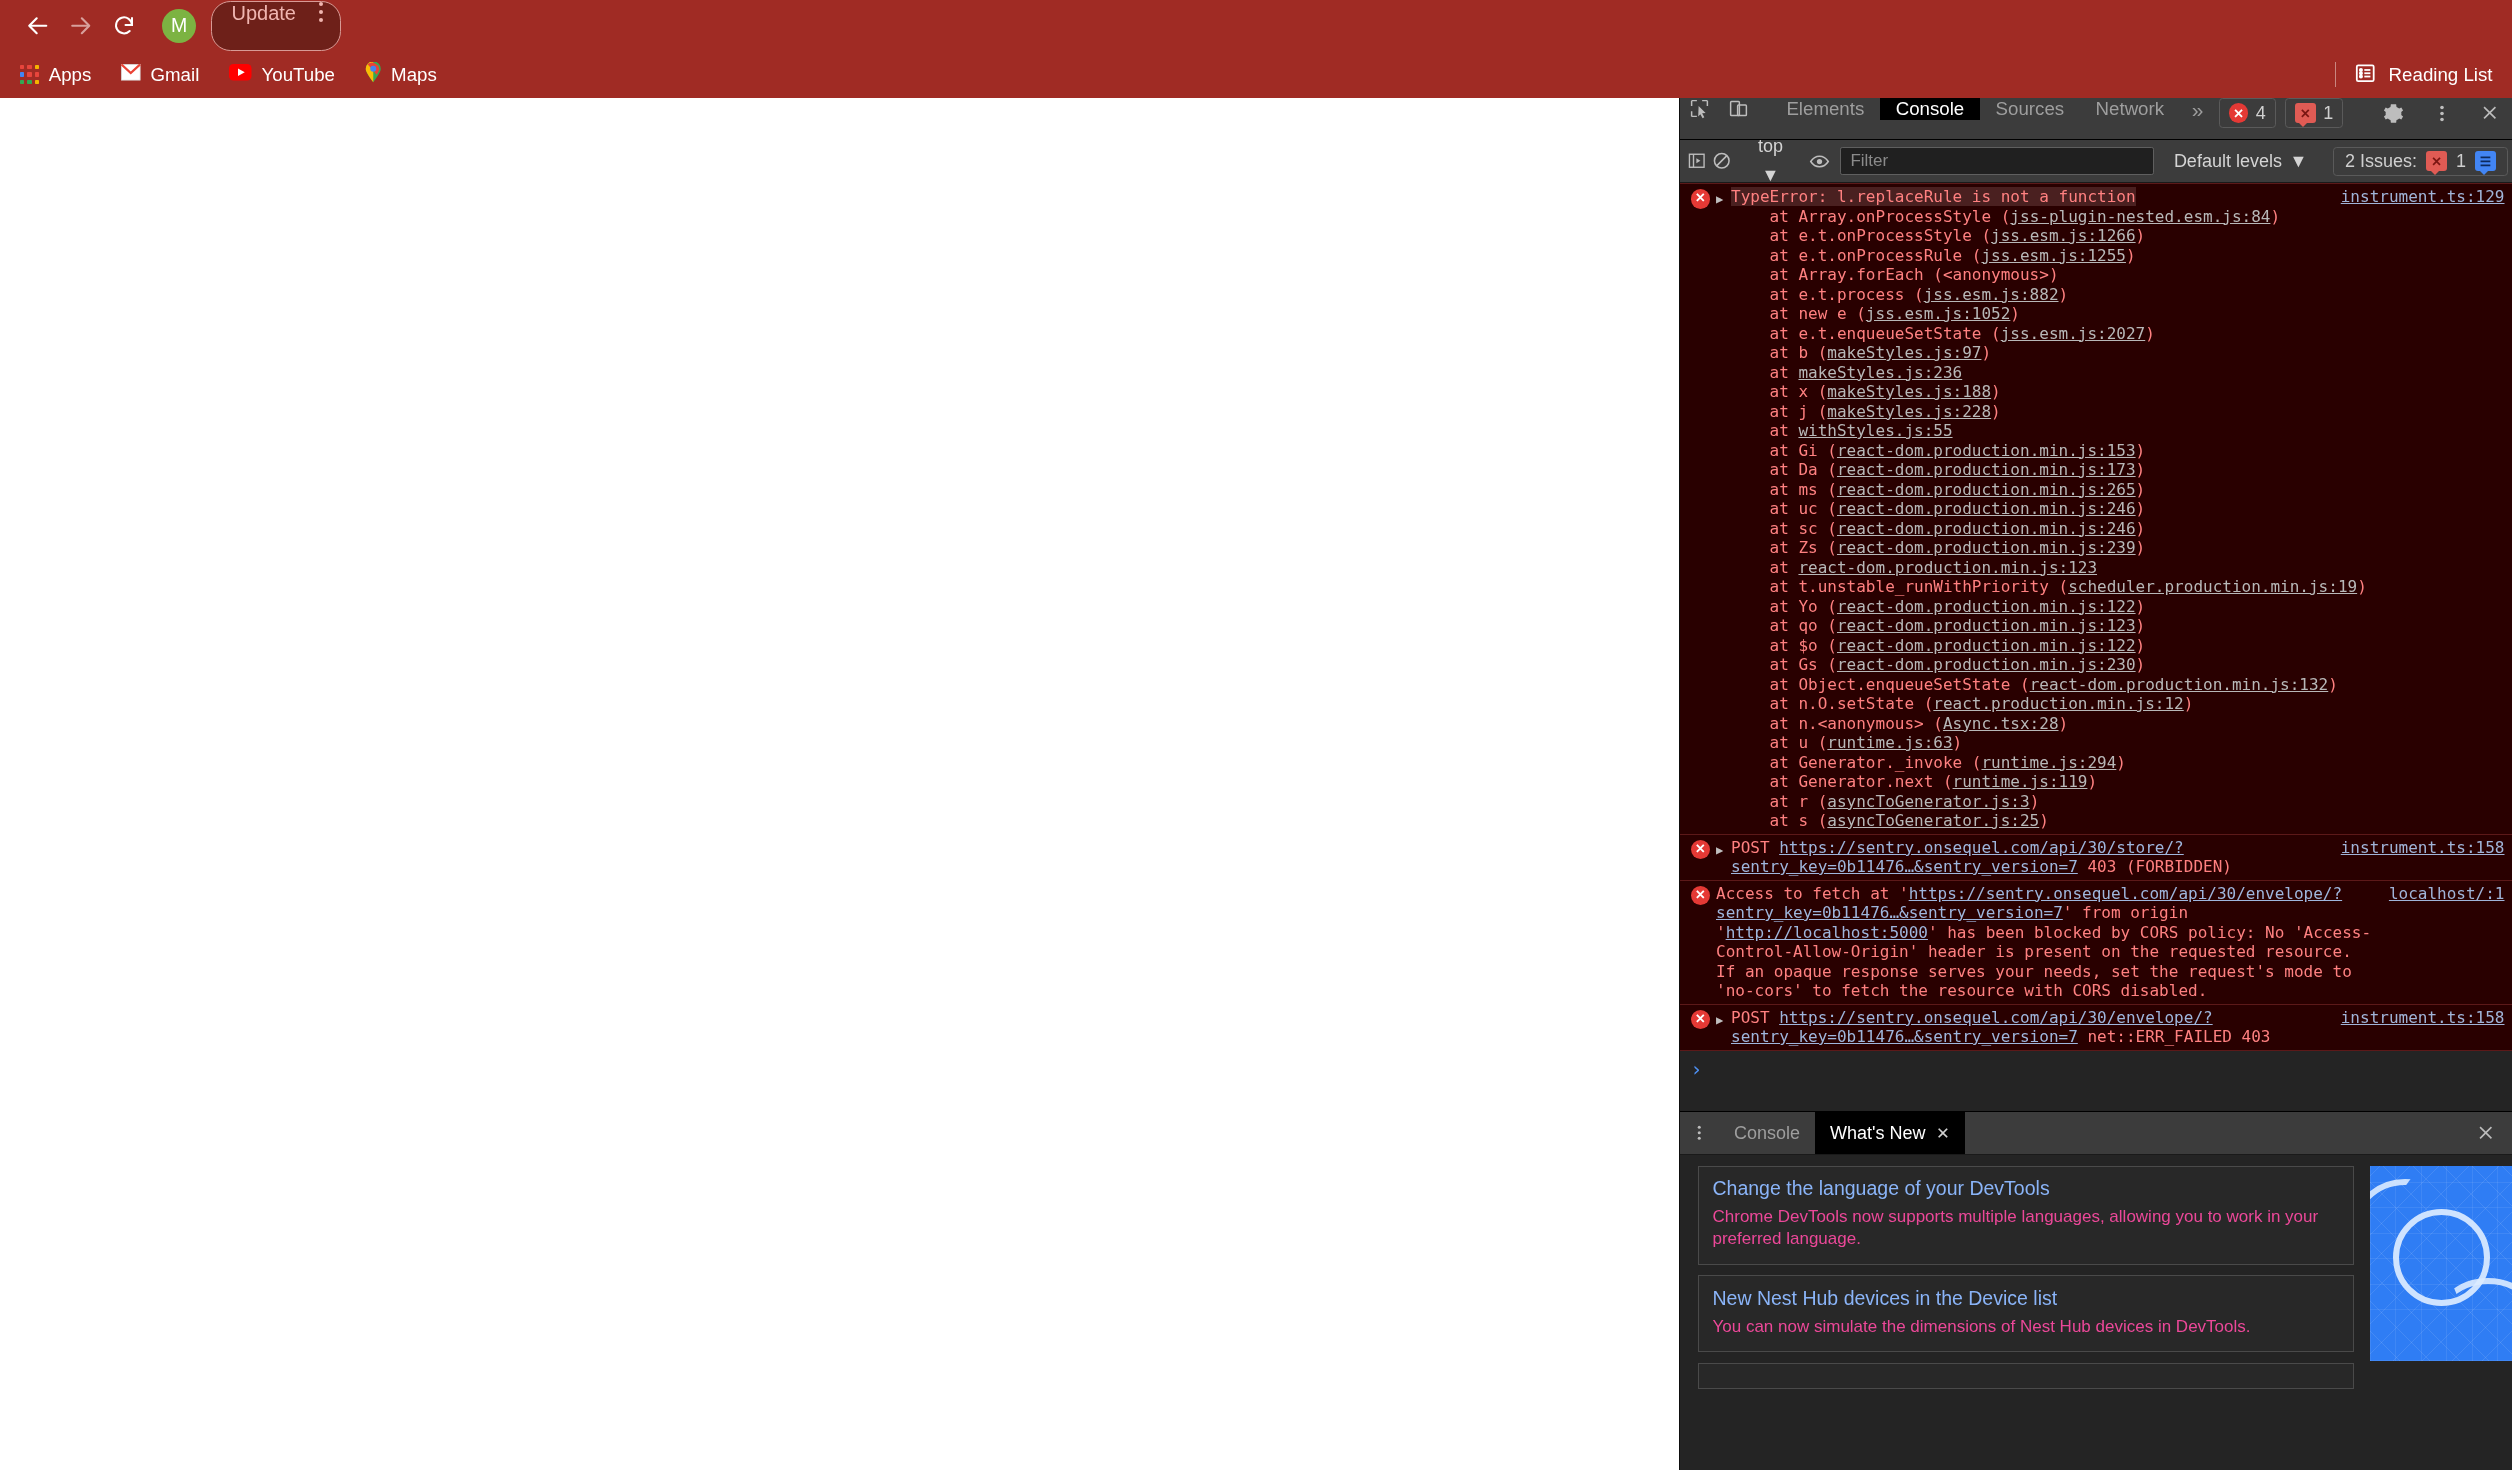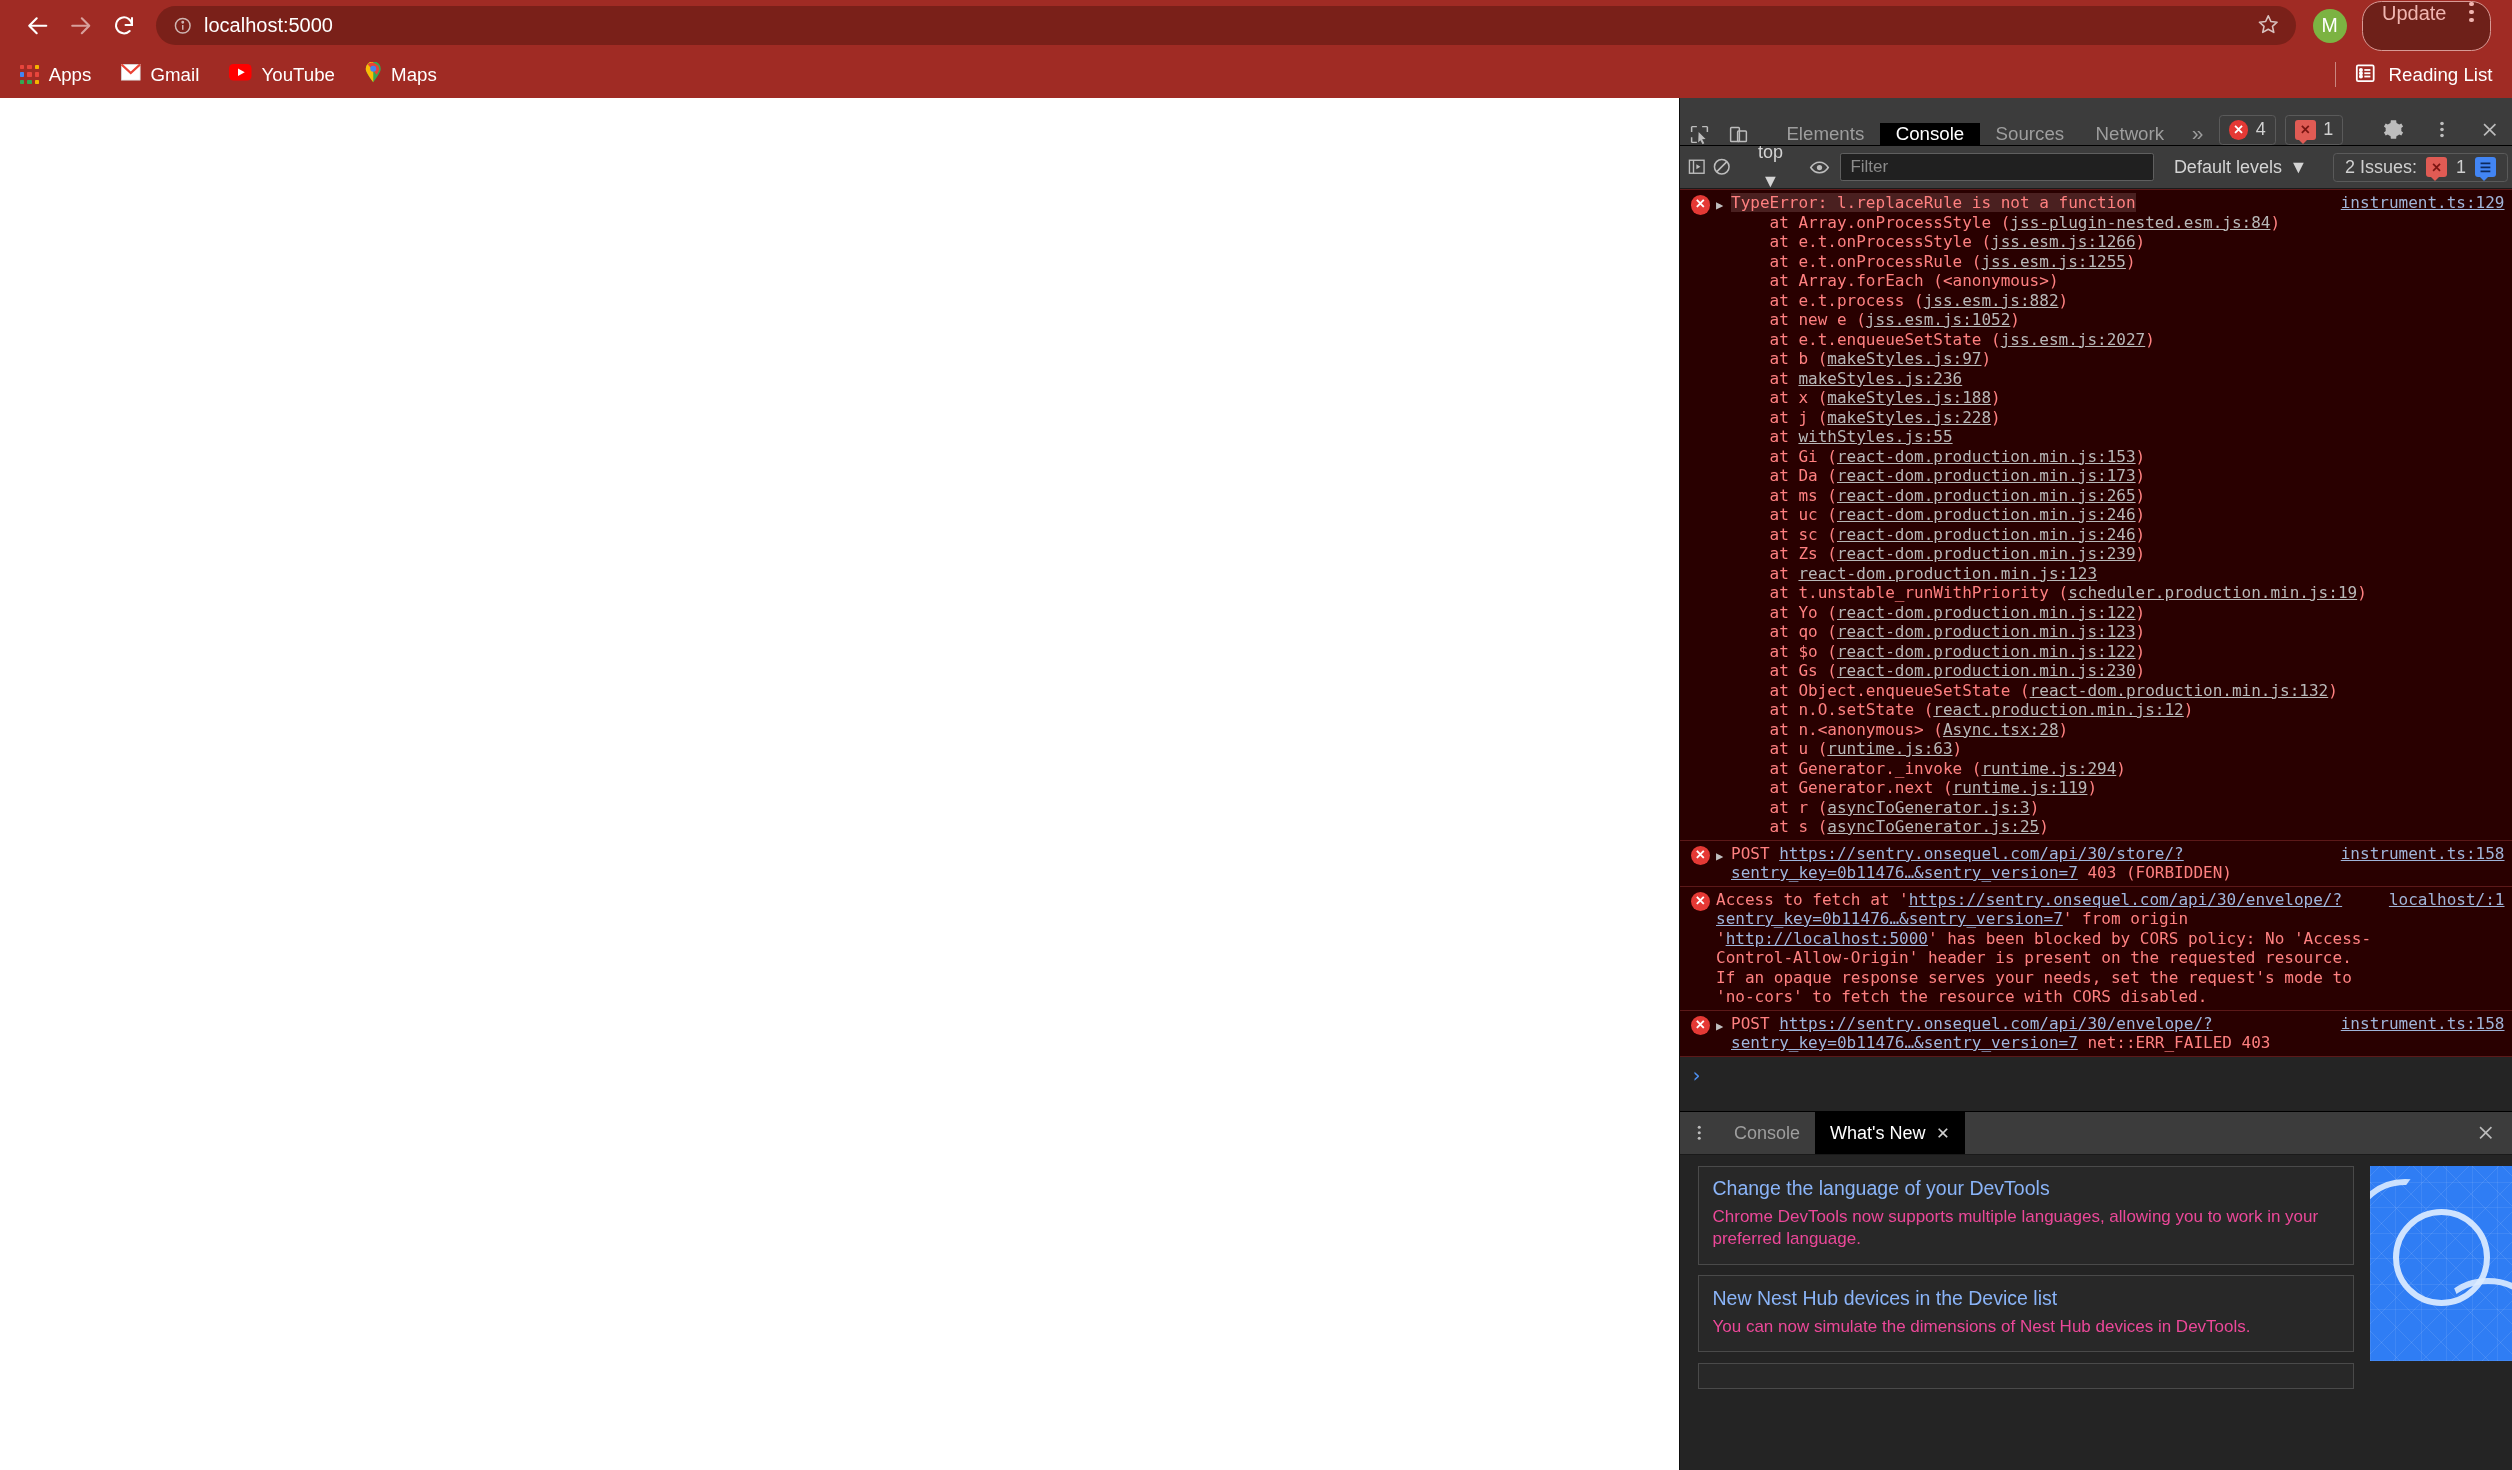--- a/index.html
+++ b/index.html
@@ -128,23 +128,23 @@
     position: absolute;
     left: 1679px; top: 98px;
     width: 833px; height: 1372px;
     background: #242424;
     border-left: 0.7px solid #0e0e0e;
     display: flex; flex-direction: column;
     font-family: "Liberation Sans", sans-serif;
   }
 
   .dt-tabbar {
-    height: 48px;
+    height: 42px;
     background: #3c3c3c;
-    display: flex; align-items: flex-end;
+    display: flex; align-items: flex-start;
     border-bottom: 0.7px solid #000;
     flex: 0 0 auto;
   }
   .dt-icon-btn {
     width: 39px;
     display: flex; align-items: center; justify-content: center;
     color: #bdbdbd;
   }
   .vdiv { width: 0.7px; background: #5a5a5a; margin: 10.5px 6px; flex: 0 0 auto; }
   .dt-tab {
@@ -380,35 +380,20 @@
             <polyline points="13 5 20 12 13 19"></polyline>
           </svg>
       </div>
       <div class="nav-btn">
         <svg width="24" height="24" viewBox="0 0 24 24" fill="none" stroke="#ffffff" stroke-width="2" stroke-linecap="round">
             <path d="M20 11a8 8 0 1 0-2.3 6"></path>
             <polyline points="20 4 20 11 13.5 11"></polyline>
           </svg>
       </div>
 
-      <div class="omnibox">
-        <span class="info-icon">
-          <svg width="19.5" height="19.5" viewBox="0 0 24 24" fill="none" stroke="#cfb5b2" stroke-width="1.8">
-              <circle cx="12" cy="12" r="9"></circle>
-              <line x1="12" y1="11" x2="12" y2="17"></line>
-              <circle cx="12" cy="7.6" r="0.9" fill="#cfb5b2"></circle>
-            </svg>
-        </span>
-        <span class="url">localhost:5000</span>
-        <span class="star">
-          <svg width="22.5" height="22.5" viewBox="0 0 24 24" fill="none" stroke="#d9c2bf" stroke-width="1.7" stroke-linejoin="round">
-              <polygon points="12 3 14.8 9.1 21.4 9.8 16.5 14.2 17.9 20.7 12 17.4 6.1 20.7 7.5 14.2 2.6 9.8 9.2 9.1"></polygon>
-            </svg>
-        </span>
-      </div>
 
       <div class="avatar">
         <span>M</span>
       </div>
 
       <div class="update-pill">
         <span class="label">Update</span>
         <span class="kebab">
             <i></i>
             <i></i>

